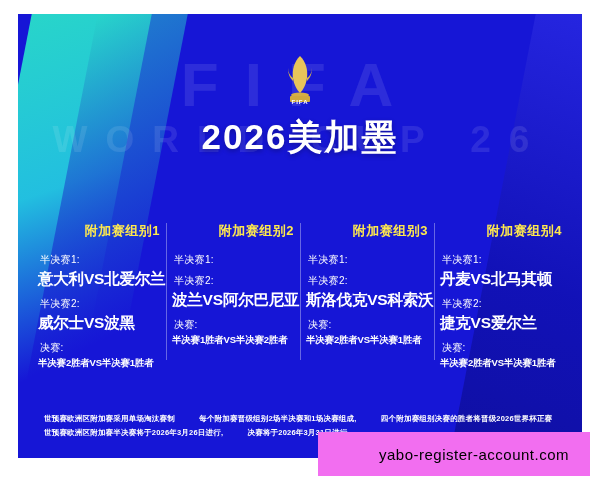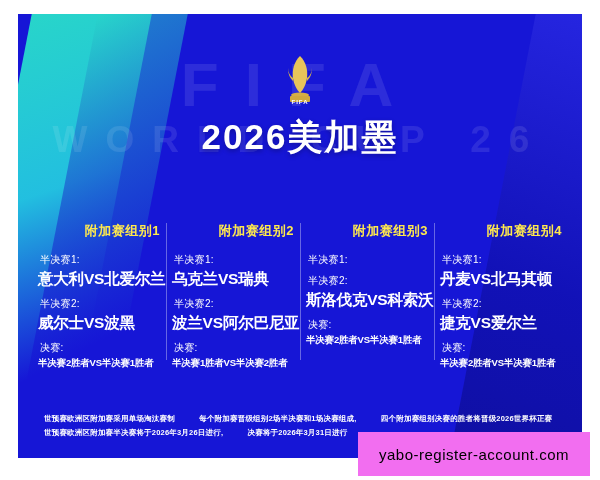--- a/index.html
+++ b/index.html
@@ -206,20 +206,21 @@
   .stamp {
     position: absolute;
     right: 10px;
     bottom: 4px;
     width: 232px;
     height: 44px;
     background: #f26ef0;
     display: flex;
     align-items: center;
     justify-content: center;
+    padding-left: 40px;
   }
   .stamp-text {
     font-size: 15px;
     color: #000000;
     letter-spacing: 0.5px;
     font-family: "Liberation Sans", sans-serif;
   }
 </style>
 </head>
 <body>
@@ -259,21 +260,20 @@
         <div class="match">意大利VS北爱尔兰</div>
         <div class="stage-label">半决赛2:</div>
         <div class="match">威尔士VS波黑</div>
         <div class="stage-label">决赛:</div>
         <div class="final-line">半决赛2胜者VS半决赛1胜者</div>
       </div>
 
       <div class="group-col">
         <div class="group-head">附加赛组别2</div>
         <div class="stage-label">半决赛1:</div>
-        <div class="match">乌克兰VS瑞典</div>
         <div class="stage-label">半决赛2:</div>
         <div class="match">波兰VS阿尔巴尼亚</div>
         <div class="stage-label">决赛:</div>
         <div class="final-line">半决赛1胜者VS半决赛2胜者</div>
       </div>
 
       <div class="group-col">
         <div class="group-head">附加赛组别3</div>
         <div class="stage-label">半决赛1:</div>
         <div class="stage-label">半决赛2:</div>

